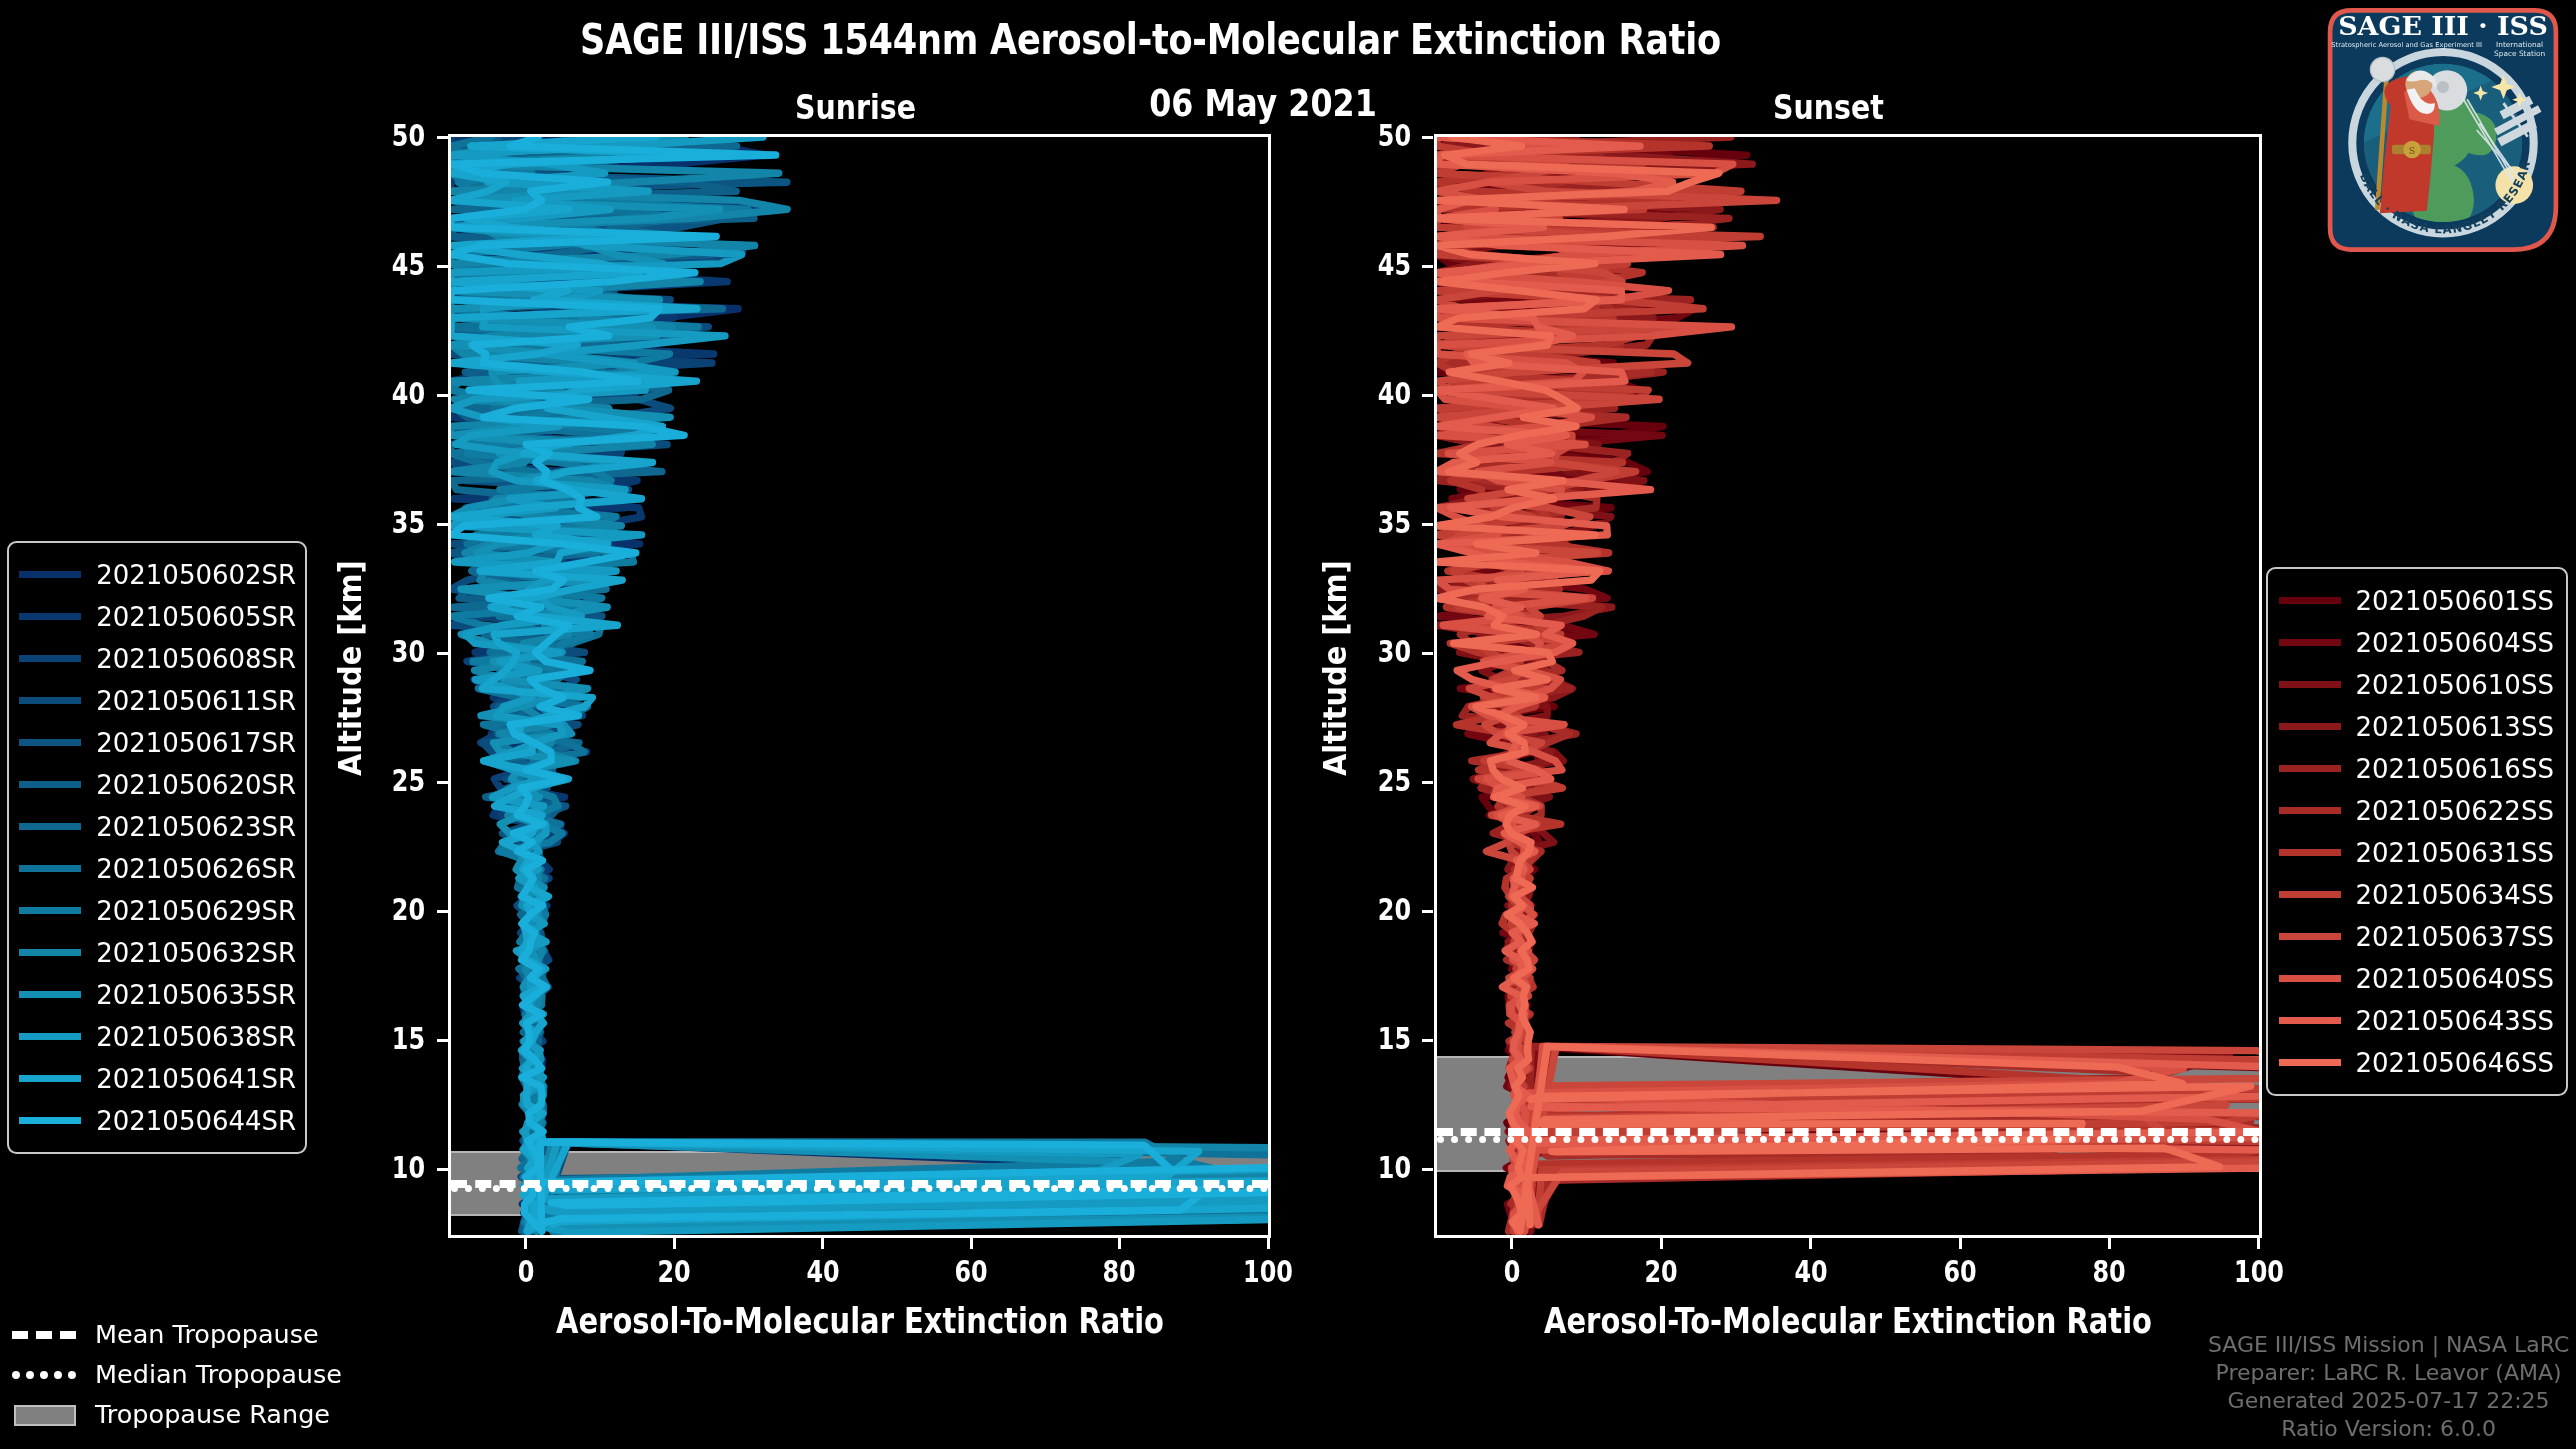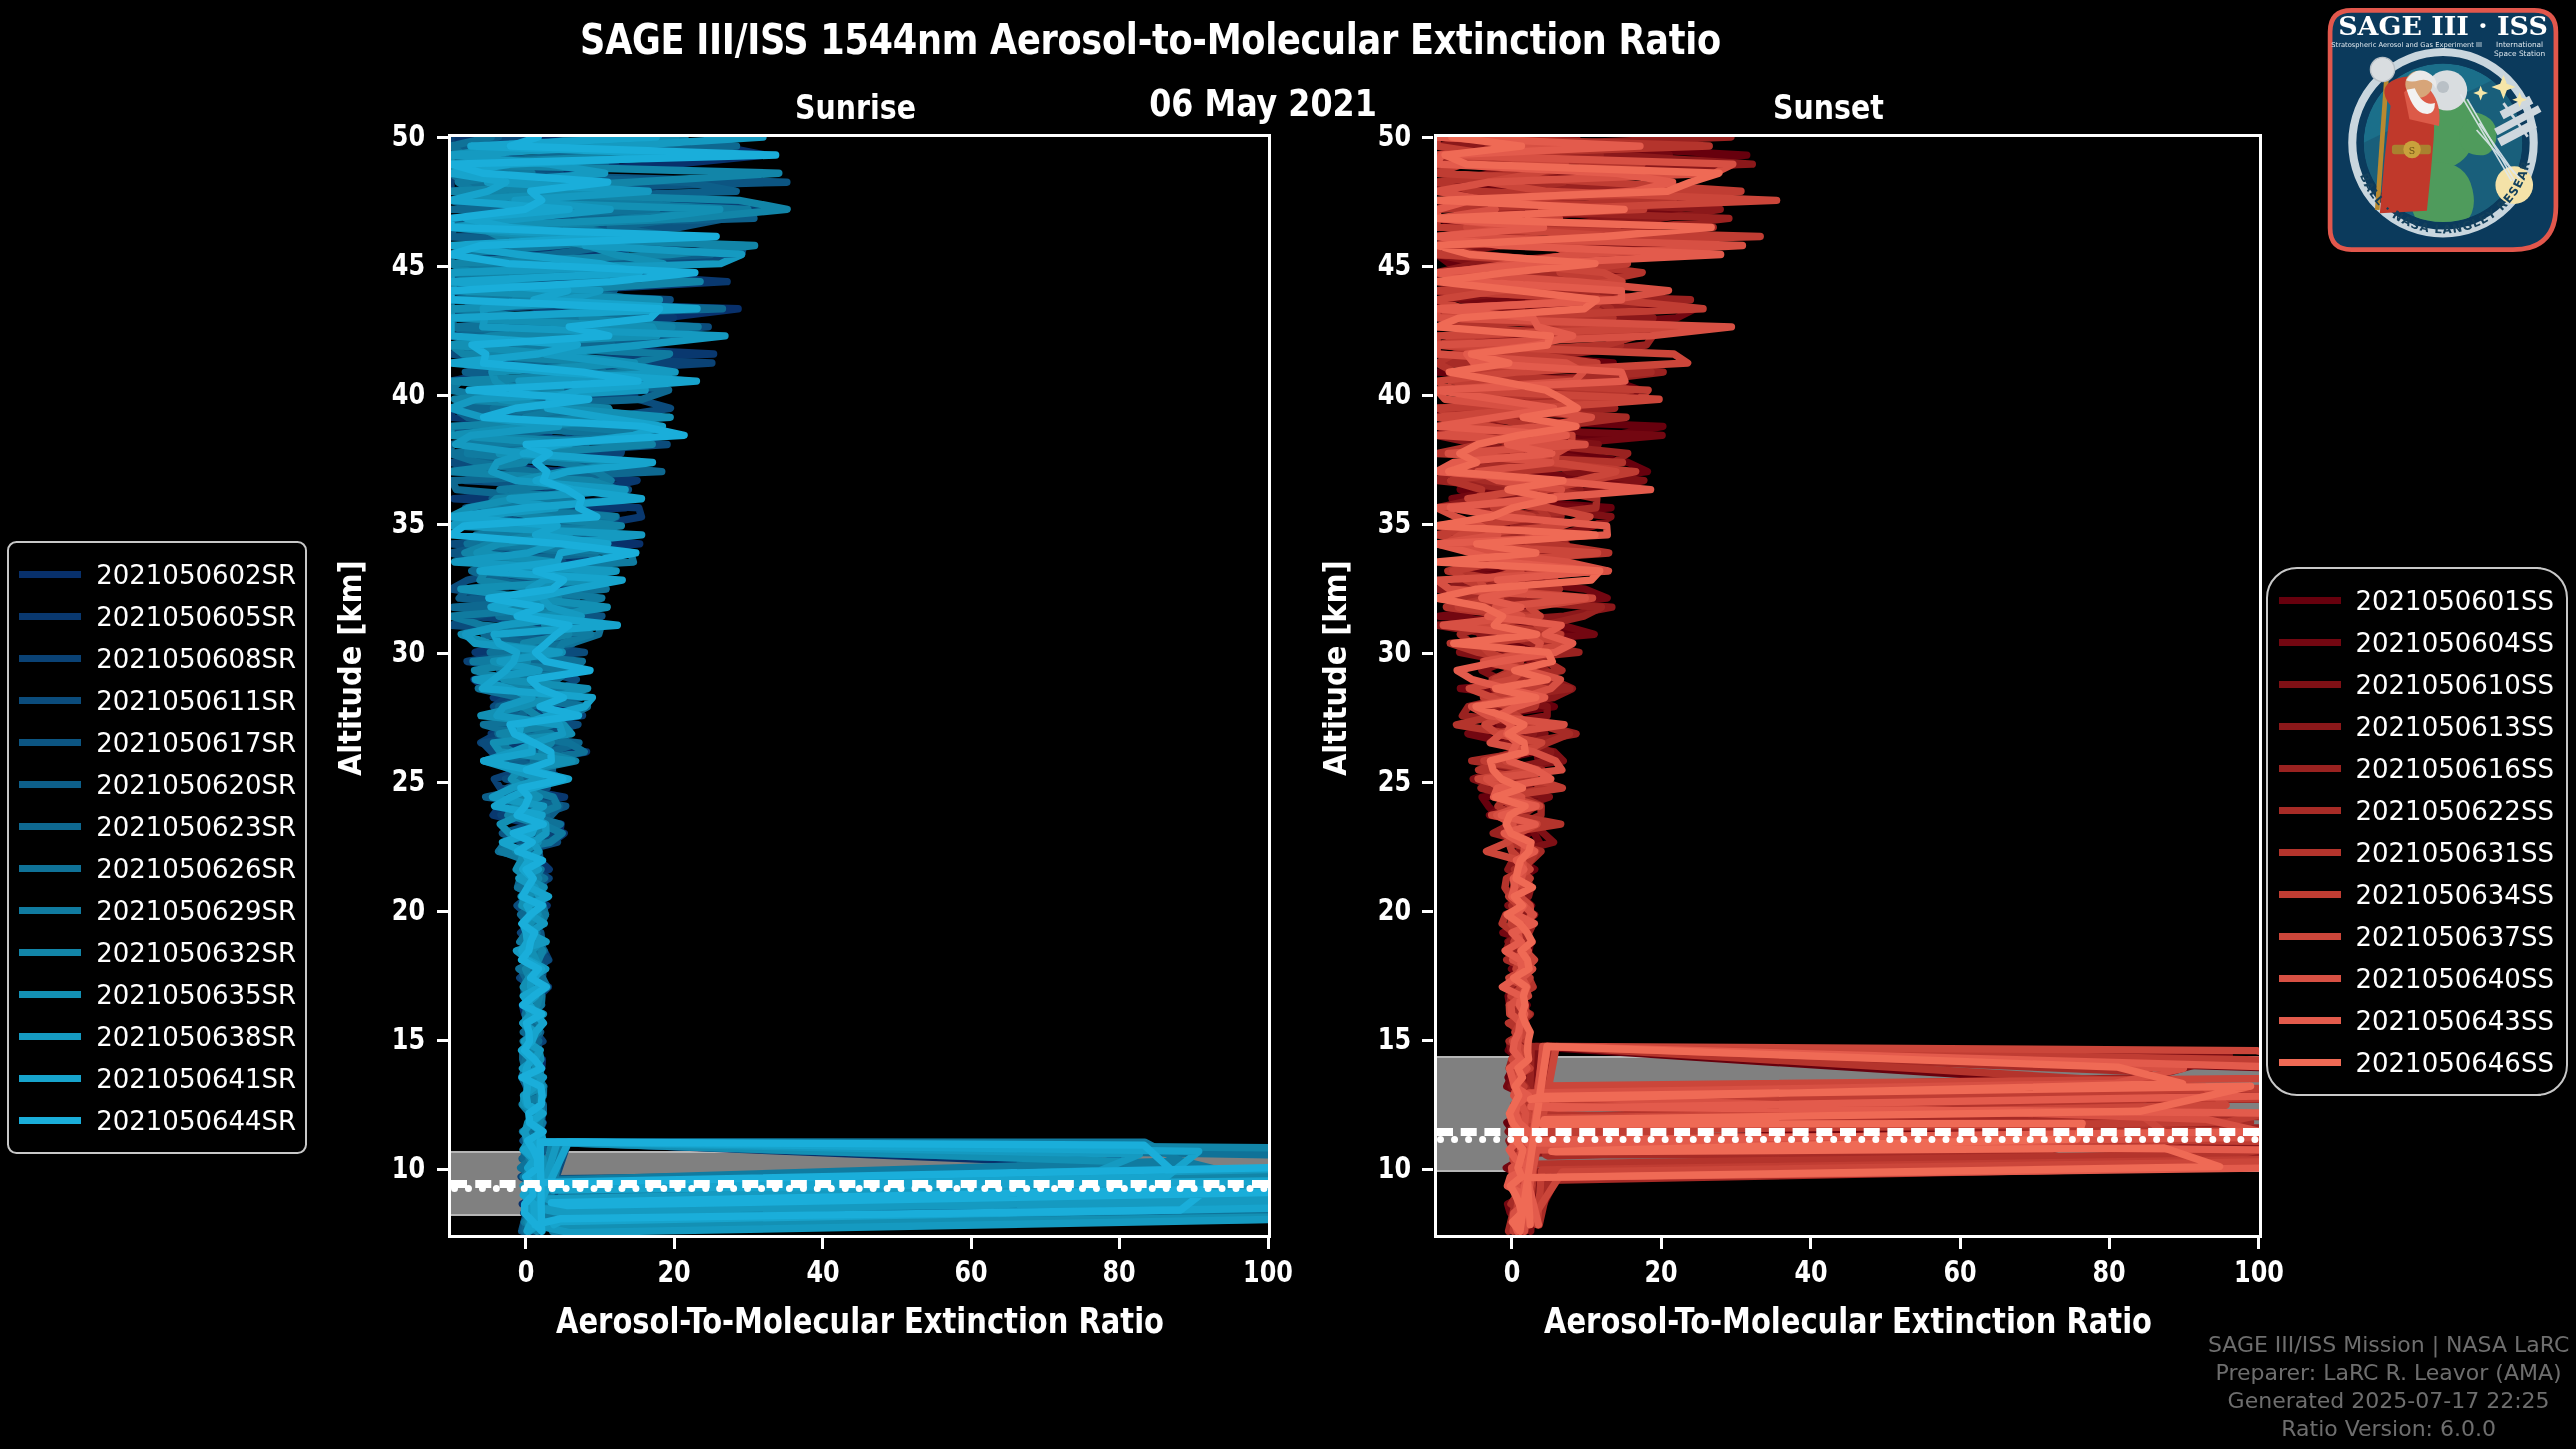--- a/index.html
+++ b/index.html
@@ -94,21 +94,21 @@
 
   
   .legend-box {
     position: absolute;
     background: #000;
     border: 2.7px solid #c8c8c8;
     border-radius: 9.4px;
     padding: 10.7px 13.4px 10.7px 10.7px;
   }
   #legend-left  { left: 6.7px;   top: 541px; width: 300px; }
-  #legend-right { left: 2266px; top: 567px; width: 302px; border-radius: 31px; }
+  #legend-right { left: 2266px; top: 567px; width: 302px; }
   .legend-row { display: flex; align-items: center; height: 42px; }
   .legend-swatch { width: 62px; height: 7.4px; flex: 0 0 62px; }
   #legend-left  .legend-label { margin-left: 14.8px; }
   #legend-right .legend-label { margin-left: 14.8px; }
   .legend-label {
     color: #ffffff; font-size: 26px; white-space: nowrap;
     font-family: "DejaVu Sans", sans-serif;
   }
   #legend-right .legend-row { justify-content: flex-start; }
 
@@ -364,20 +364,40 @@
       <div class="legend-row">
         <span class="legend-swatch" style="background: rgb(227, 91, 76);"></span>
         <span class="legend-label">2021050643SS</span>
       </div>
       <div class="legend-row">
         <span class="legend-swatch" style="background: rgb(239, 106, 85);"></span>
         <span class="legend-label">2021050646SS</span>
       </div>
     </div>
 
+  <div id="tropo-key">
+    <div class="key-row">
+      <span class="key-glyph">
+          <span class="dash"></span>
+        </span>
+      <span class="key-label">Mean Tropopause</span>
+    </div>
+    <div class="key-row">
+      <span class="key-glyph">
+          <span class="dot"></span>
+        </span>
+      <span class="key-label">Median Tropopause</span>
+    </div>
+    <div class="key-row">
+      <span class="key-glyph">
+          <span class="swatchbox"></span>
+        </span>
+      <span class="key-label">Tropopause Range</span>
+    </div>
+  </div>
 
   <div id="footer">
     <div>SAGE III/ISS Mission | NASA LaRC</div>
     <div>Preparer: LaRC R. Leavor (AMA)</div>
     <div>Generated 2025-07-17 22:25</div>
     <div>Ratio Version: 6.0.0</div>
   </div>
 
   <div id="patch">
     <svg viewBox="0 0 372 372" width="250" height="250" aria-hidden="true">

